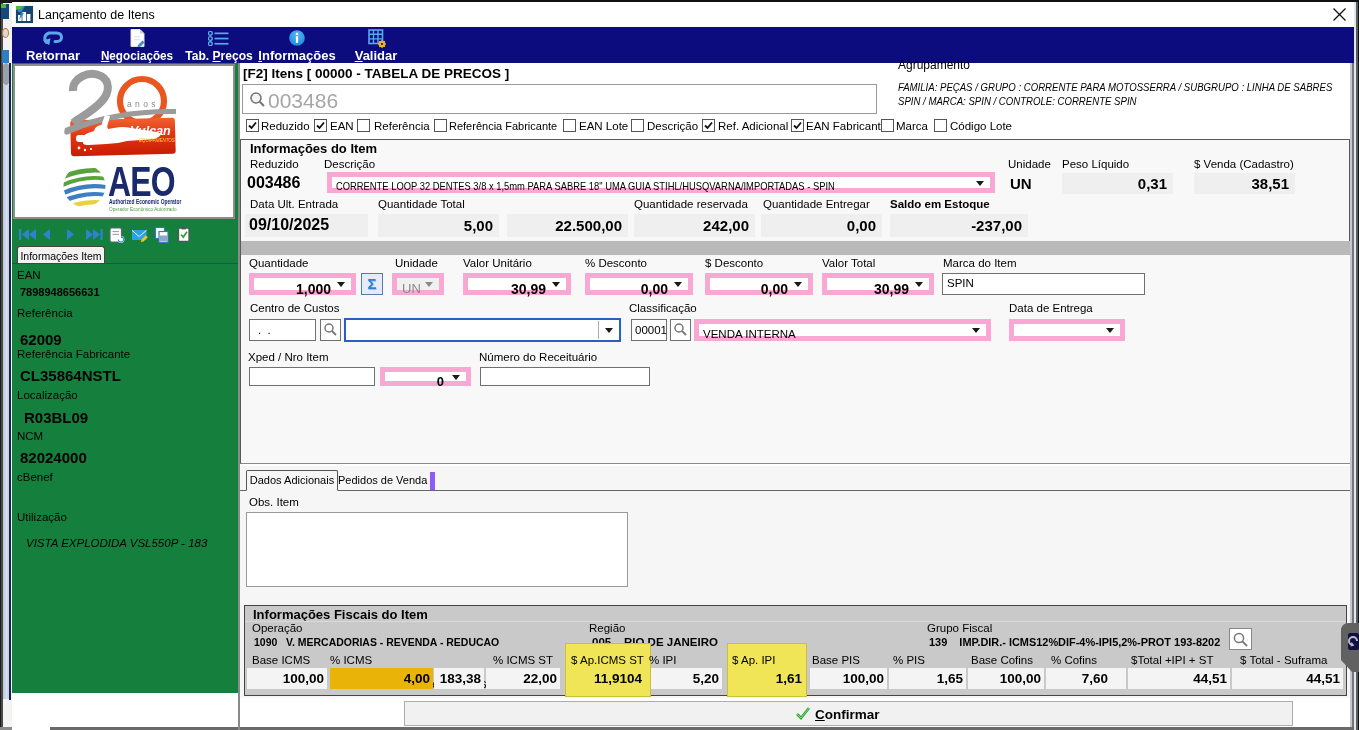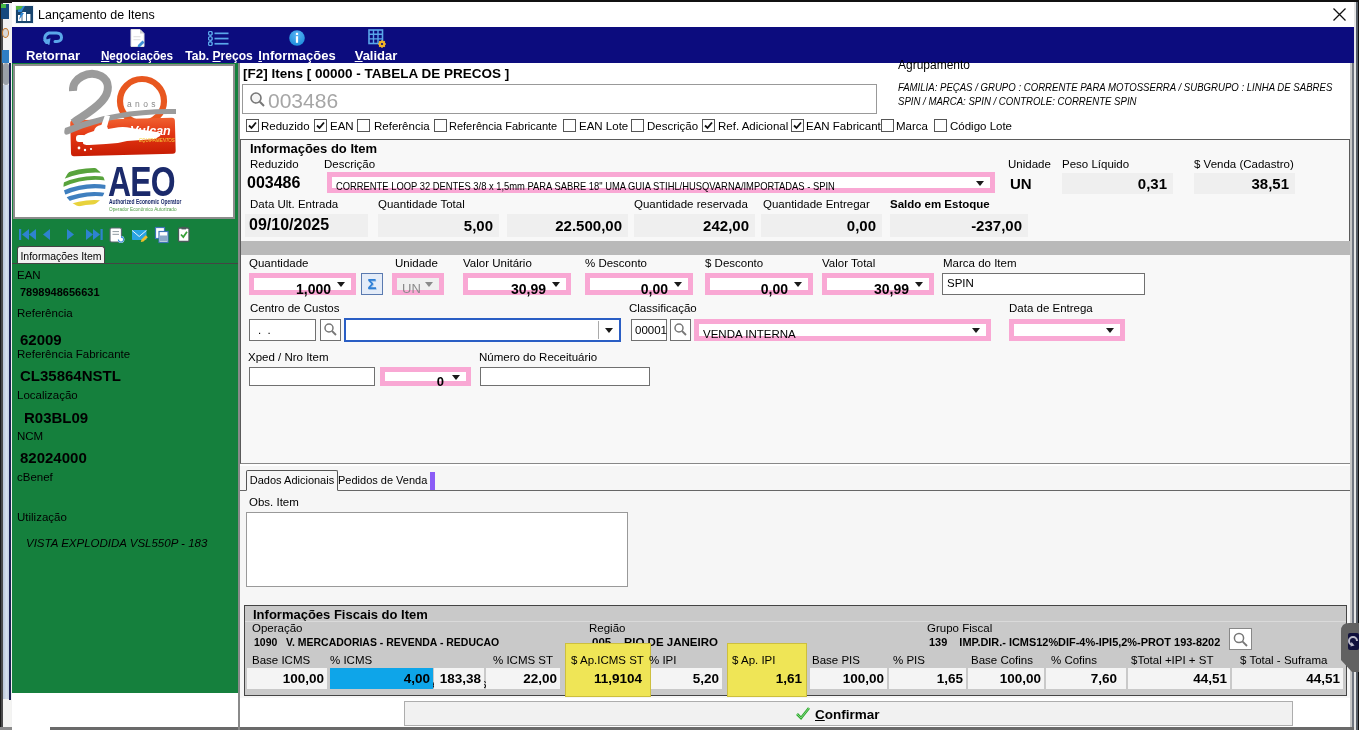--- a/index.html
+++ b/index.html
@@ -413,30 +413,30 @@
   <div class="lab" style="left:649px;top:654px;">% IPI</div>
   <div class="lab" style="left:732px;top:654px;">$ Ap. IPI</div>
   <div class="lab" style="left:812px;top:654px;">Base PIS</div>
   <div class="lab" style="left:893px;top:654px;">% PIS</div>
   <div class="lab" style="left:971px;top:654px;">Base Cofins</div>
   <div class="lab" style="left:1051px;top:654px;">% Cofins</div>
   <div class="lab" style="left:1131px;top:654px;">$Total +IPI + ST</div>
   <div class="lab" style="left:1240px;top:654px;">$ Total - Suframa</div>
 
   <div class="gbox" style="left:247px;top:668px;width:80px;height:21px;padding-top:3px;font-size:13.5px;padding-right:3px;background:#f4f4f4;">100,00</div>
-  <div class="gbox" style="left:330px;top:668px;width:103px;height:21px;padding-top:3px;font-size:13.5px;padding-right:3px;background:#0ea5e9;">4,00</div>
+  <div class="gbox" style="left:330px;top:668px;width:103px;height:21px;padding-top:3px;font-size:13.5px;padding-right:3px;background:#eab308;">4,00</div>
   <div class="gbox" style="left:434px;top:668px;width:50px;height:21px;padding-top:3px;font-size:13.5px;padding-right:3px;background:#f4f4f4;">183,38</div>
   <div class="gbox" style="left:486px;top:668px;width:74px;height:21px;padding-top:3px;font-size:13.5px;padding-right:3px;background:#f4f4f4;">22,00</div>
   <div class="gbox" style="left:566px;top:668px;width:79px;height:21px;padding-top:3px;font-size:13.5px;padding-right:3px;background:transparent;">11,9104</div>
   <div class="gbox" style="left:651px;top:668px;width:71px;height:21px;padding-top:3px;font-size:13.5px;padding-right:3px;background:#f4f4f4;">5,20</div>
   <div class="gbox" style="left:727px;top:668px;width:78px;height:21px;padding-top:3px;font-size:13.5px;padding-right:3px;background:transparent;">1,61</div>
   <div class="gbox" style="left:810px;top:668px;width:77px;height:21px;padding-top:3px;font-size:13.5px;padding-right:3px;background:#f4f4f4;">100,00</div>
   <div class="gbox" style="left:889px;top:668px;width:77px;height:21px;padding-top:3px;font-size:13.5px;padding-right:3px;background:#f4f4f4;">1,65</div>
   <div class="gbox" style="left:968px;top:668px;width:76px;height:21px;padding-top:3px;font-size:13.5px;padding-right:3px;background:#f4f4f4;">100,00</div>
-  <div class="gbox" style="left:1046px;top:668px;width:80px;height:21px;padding-top:3px;font-size:13.5px;padding-right:9px;background:#f4f4f4;">7,60</div>
+  <div class="gbox" style="left:1046px;top:668px;width:80px;height:21px;padding-top:3px;font-size:13.5px;padding-right:18px;background:#f4f4f4;">7,60</div>
   <div class="gbox" style="left:1128px;top:668px;width:102px;height:21px;padding-top:3px;font-size:13.5px;padding-right:3px;background:#f4f4f4;">44,51</div>
   <div class="gbox" style="left:1232px;top:668px;width:111px;height:21px;padding-top:3px;font-size:13.5px;padding-right:3px;background:#f4f4f4;">44,51</div>
 </div>
 
 <div id="bottombtn">
   <div class="abs" style="left:404px;top:701px;width:889px;height:25px;background:#f1f1f1;border:1px solid #adadad;box-sizing:border-box;"></div>
   <svg class="abs" style="left:795px;top:706px;" width="16" height="15" viewBox="0 0 16 15">
     <path d="M2 8 L6 12 L14 2" fill="none" stroke="#2eaa2e" stroke-width="2.6"></path>
     <path d="M2 8 L6 12 L14 2" fill="none" stroke="#7fd47f" stroke-width="1"></path>
   </svg>

